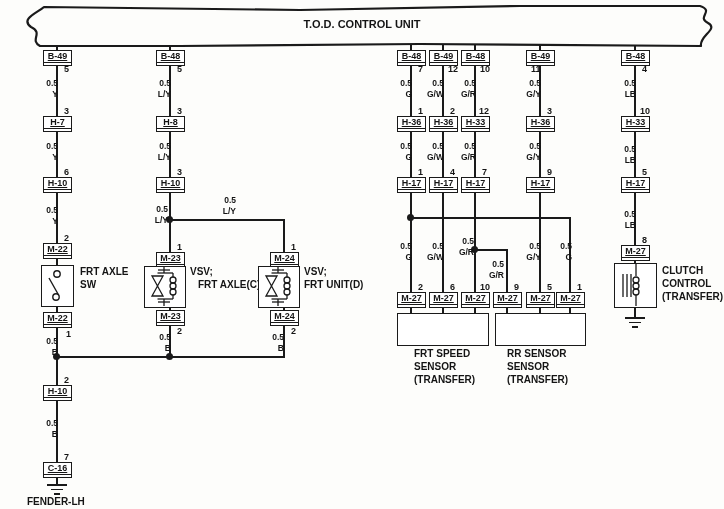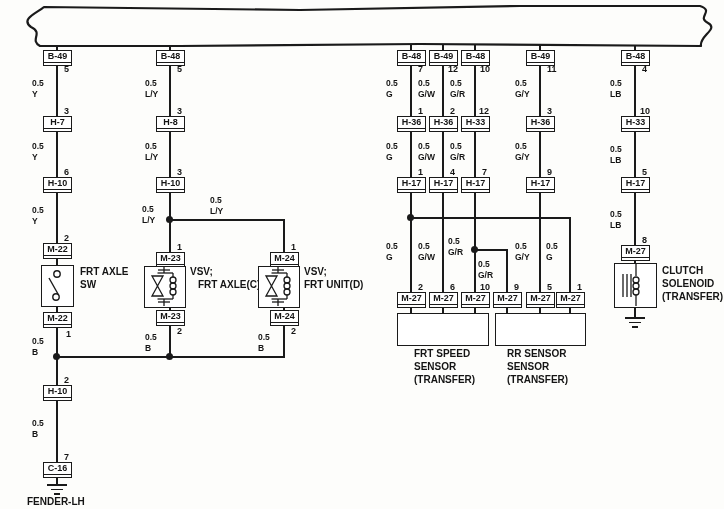--- a/index.html
+++ b/index.html
@@ -2,43 +2,44 @@
 <html><head>
 <meta charset="utf-8">
 <style>
   html,body{margin:0;padding:0;background:#e8e8e8;}
   #stage{position:relative;width:724px;height:509px;background:#fdfdfb;overflow:hidden;
          font-family:"Liberation Sans",sans-serif;color:#141414;}
   .vw{position:absolute;width:1.6px;background:#1a1a1a;z-index:1;}
   .hw{position:absolute;height:1.6px;background:#1a1a1a;z-index:1;}
   .dot{position:absolute;width:7px;height:7px;border-radius:50%;background:#1a1a1a;z-index:2;}
   .box{position:absolute;width:29px;height:16px;background:#fff;border:1.6px solid #1a1a1a;
-       box-sizing:border-box;font-weight:bold;font-size:9px;line-height:11px;text-align:center;z-index:3;}
+       box-sizing:border-box;font-weight:bold;font-size:9px;line-height:11px;text-align:center;z-index:3;text-decoration:underline;}
   .box::after{content:"";position:absolute;left:0;right:0;bottom:1.6px;border-top:1.2px solid #1a1a1a;}
   .pin{position:absolute;font-weight:bold;font-size:9px;z-index:4;line-height:9px;}
-  .wl{position:absolute;width:26px;text-align:left;font-weight:bold;font-size:8.5px;line-height:10.5px;z-index:2;}
+  .wl{position:absolute;width:26px;text-align:right;font-weight:bold;font-size:8.5px;line-height:10.5px;z-index:2;}
   .wl span{display:block;}
   .dev{position:absolute;background:#fff;border:1.8px solid #1a1a1a;box-sizing:border-box;z-index:3;}
   .bigbox{position:absolute;background:#fff;border:1.8px solid #1a1a1a;box-sizing:border-box;z-index:3;}
   .lbl{position:absolute;font-weight:bold;font-size:10px;line-height:12.5px;white-space:nowrap;z-index:3;}
   .gnd{position:absolute;z-index:3;}
   .gnd div{position:absolute;height:1.8px;background:#1a1a1a;}
   svg{display:block;}
 </style>
 </head>
 <body>
 
 <div id="stage">
 
   <svg width="724" height="58" style="position:absolute;left:0;top:0;z-index:2">
     <path d="M 44 7 L 300 10 L 520 6 L 700 6
              C 715 11, 696 17, 708 23 C 719 29, 699 36, 701 46
              L 420 44 L 180 46 L 40 46
              C 29 40, 44 33, 31 27 C 20 19, 37 13, 44 7 Z" fill="#fdfdfb" stroke="#1a1a1a" stroke-width="2.2" stroke-linejoin="round"></path>
   </svg>
+  <div class="lbl" style="left:250px;top:18px;width:224px;text-align:center;font-size:11px;z-index:3">T.O.D. CONTROL UNIT</div>
 
   <div class="vw" style="left:56px;top:44px;height:441px"></div>
   <div class="vw" style="left:169px;top:44px;height:314px"></div>
   <div class="vw" style="left:283px;top:220px;height:138px"></div>
   <div class="vw" style="left:410px;top:44px;height:270px"></div>
   <div class="vw" style="left:442px;top:44px;height:270px"></div>
   <div class="vw" style="left:474px;top:44px;height:270px"></div>
   <div class="vw" style="left:506px;top:250px;height:64px"></div>
   <div class="vw" style="left:539px;top:44px;height:270px"></div>
   <div class="vw" style="left:569px;top:218px;height:96px"></div>
@@ -255,21 +256,21 @@
   <div class="wl" style="left:478px;top:259px">
     <span>0.5</span>
     <span>G/R</span>
     </div>
   <div class="box" style="left:461px;top:292px">M-27</div>
   <span class="pin" style="left:480px;top:283px">10</span>
   <div class="box" style="left:493px;top:292px">M-27</div>
   <span class="pin" style="left:514px;top:283px">9</span>
 
   <div class="box" style="left:526px;top:50px">B-49</div>
-  <span class="pin" style="left:547px;top:65px">11</span>
+  <span class="pin" style="left:531px;top:65px">11</span>
   <div class="wl" style="left:515px;top:78px">
     <span>0.5</span>
     <span>G/Y</span>
     </div>
   <div class="box" style="left:526px;top:116px">H-36</div>
   <span class="pin" style="left:547px;top:107px">3</span>
   <div class="wl" style="left:515px;top:141px">
     <span>0.5</span>
     <span>G/Y</span>
     </div>
@@ -325,21 +326,21 @@
           <line x1="16" y1="10" x2="16" y2="33"></line>
         <line x1="21" y1="0" x2="21" y2="12"></line>
         <circle cx="21" cy="16" r="3"></circle>
           <circle cx="21" cy="22" r="3"></circle>
           <circle cx="21" cy="28" r="3"></circle>
         <line x1="21" y1="31" x2="21" y2="42"></line>
       </g>
     </svg>
   </div>
   <div class="lbl" style="left:662px;top:265px">CLUTCH</div>
-  <div class="lbl" style="left:662px;top:278px">SOLENOID</div>
+  <div class="lbl" style="left:662px;top:278px">CONTROL</div>
   <div class="lbl" style="left:662px;top:291px">(TRANSFER)</div>
   <div class="gnd" style="left:625px;top:317px;width:20px;height:12px">
     <div style="left:0;top:0;width:20px"></div>
       <div style="left:4px;top:4.5px;width:12px"></div>
       <div style="left:7px;top:9px;width:6px"></div>
   </div>
 
 </div>
 
 </body></html>

